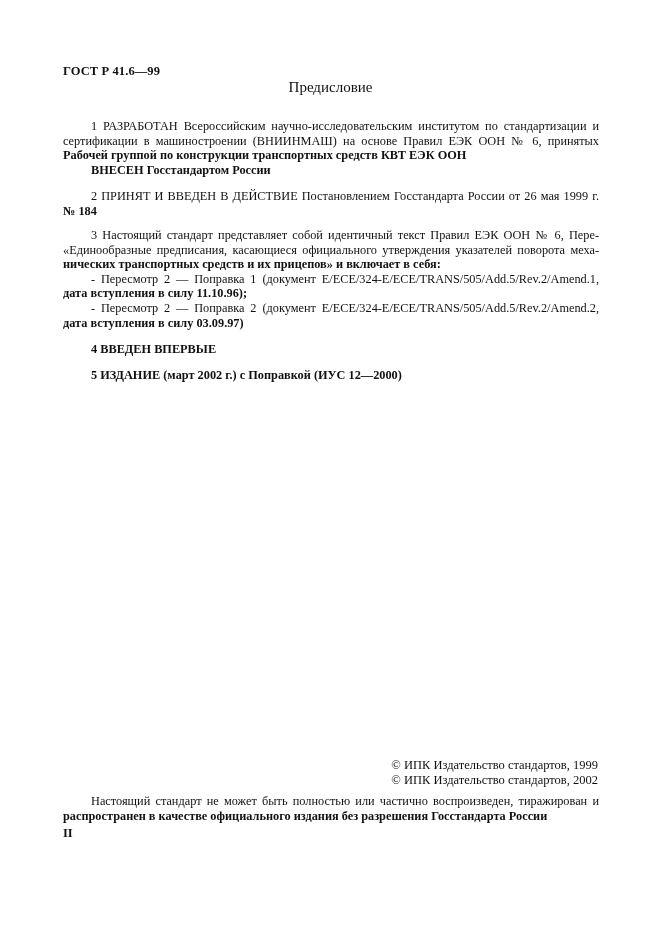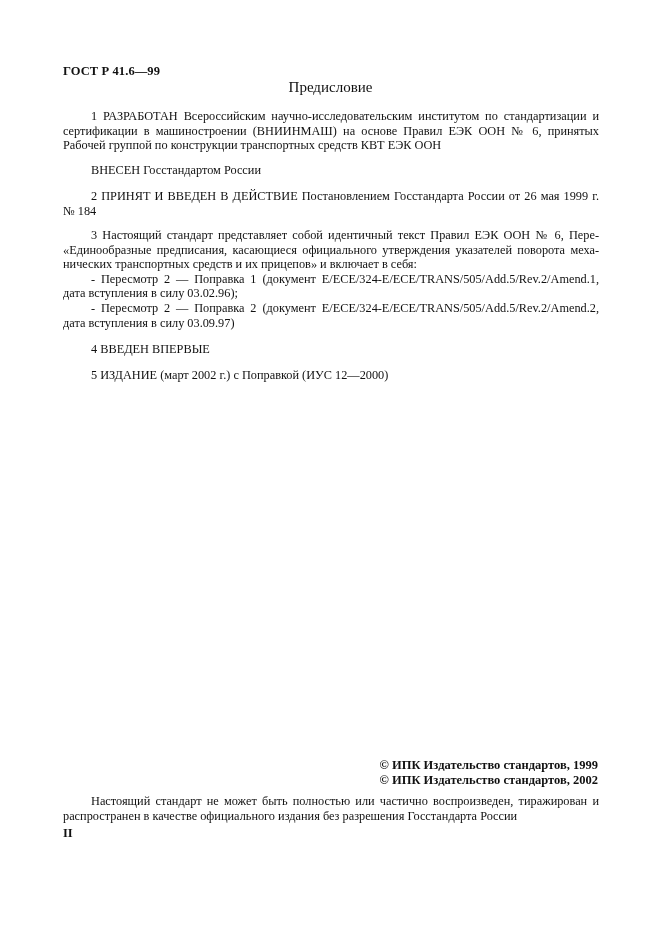--- a/index.html
+++ b/index.html
@@ -2,52 +2,52 @@
 <html><head>
   <meta charset="utf-8">
   <style>
     html, body { margin: 0; padding: 0; background: #ffffff; }
     body { width: 661px; height: 936px; position: relative; overflow: hidden;
       font-family: "Liberation Serif", "DejaVu Serif", serif; color: #111; }
     .hdr { position: absolute; left: 63px; top: 46px; font-weight: bold; font-size: 12.5px; letter-spacing: 0.1px; margin-top: 18px; }
     .title { position: absolute; left: 0; width: 661px; top: 79px; text-align: center; font-size: 15px; }
     .para { position: absolute; left: 63px; width: 536px; font-size: 12.3px; line-height: 14.6px; text-align: justify; }
     .line { display: block; text-align: justify; text-align-last: justify; white-space: nowrap; }
-    .line.last { text-align-last: left; }
-    .copy { position: absolute; right: 63px; font-size: 12.5px; text-align: right; line-height: 14.6px; font-weight: bold; }
+    .line.last { text-align-last: left; font-weight: bold; }
+    .copy { position: absolute; right: 63px; font-size: 12.5px; text-align: right; line-height: 14.6px; }
     .pnum { position: absolute; left: 63px; top: 826px; font-size: 12.5px; font-weight: bold; }
   </style>
 </head>
 <body>
 
 <div class="hdr">ГОСТ Р 41.6—99</div>
 
 <div class="title">Предисловие</div>
 
-<div class="para" style="top:109px">
+<div class="para" style="top:119px">
   <span class="line" style="padding-left:28px">1 РАЗРАБОТАН Всероссийским научно-исследовательским институтом по стандартизации и</span>
   <span class="line">сертификации в машиностроении (ВНИИНМАШ) на основе Правил ЕЭК ООН № 6, принятых</span>
   <span class="line last">Рабочей группой по конструкции транспортных средств КВТ ЕЭК ООН</span>
 </div>
 
 <div class="para" style="top:163px">
   <span class="line last" style="padding-left:28px">ВНЕСЕН Госстандартом России</span>
 </div>
 
 <div class="para" style="top:189px">
   <span class="line" style="padding-left:28px">2 ПРИНЯТ И ВВЕДЕН В ДЕЙСТВИЕ Постановлением Госстандарта России от 26 мая 1999 г.</span>
   <span class="line last">№ 184</span>
 </div>
 
 <div class="para" style="top:228px">
   <span class="line" style="padding-left:28px">3 Настоящий стандарт представляет собой идентичный текст Правил ЕЭК ООН № 6, Пере-</span>
   <span class="line">«Единообразные предписания, касающиеся официального утверждения указателей поворота меха-</span>
   <span class="line last">нических транспортных средств и их прицепов» и включает в себя:</span>
   <span class="line" style="padding-left:28px">- Пересмотр 2 — Поправка 1 (документ E/ECE/324-E/ECE/TRANS/505/Add.5/Rev.2/Amend.1,</span>
-  <span class="line last">дата вступления в силу 03.02.96);</span>
+  <span class="line last">дата вступления в силу 11.10.96);</span>
   <span class="line" style="padding-left:28px">- Пересмотр 2 — Поправка 2 (документ E/ECE/324-E/ECE/TRANS/505/Add.5/Rev.2/Amend.2,</span>
   <span class="line last">дата вступления в силу 03.09.97)</span>
 </div>
 
 <div class="para" style="top:342px">
   <span class="line last" style="padding-left:28px">4 ВВЕДЕН ВПЕРВЫЕ</span>
 </div>
 
 <div class="para" style="top:368px">
   <span class="line last" style="padding-left:28px">5 ИЗДАНИЕ (март 2002 г.) с Поправкой (ИУС 12—2000)</span>

